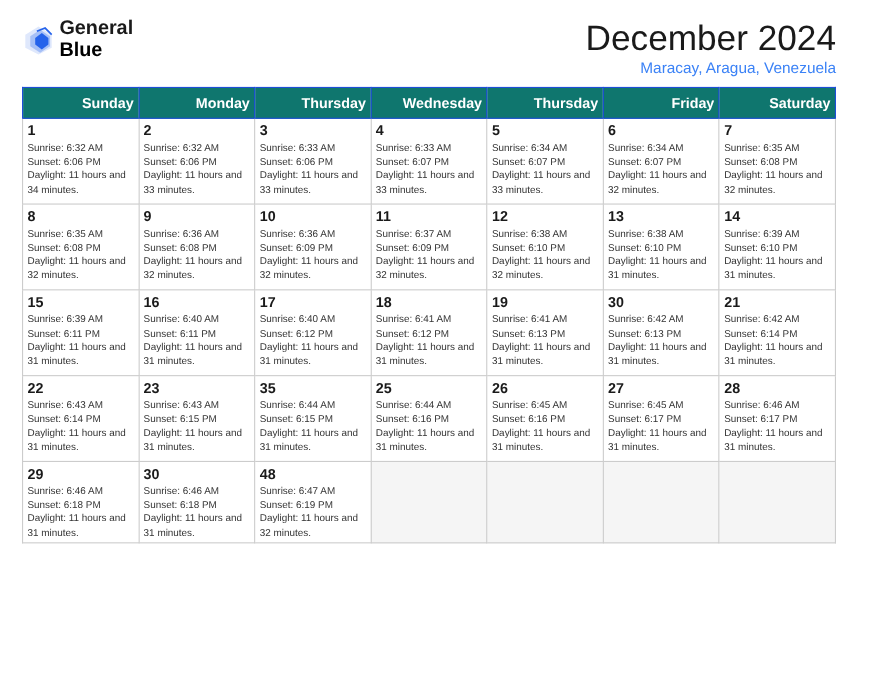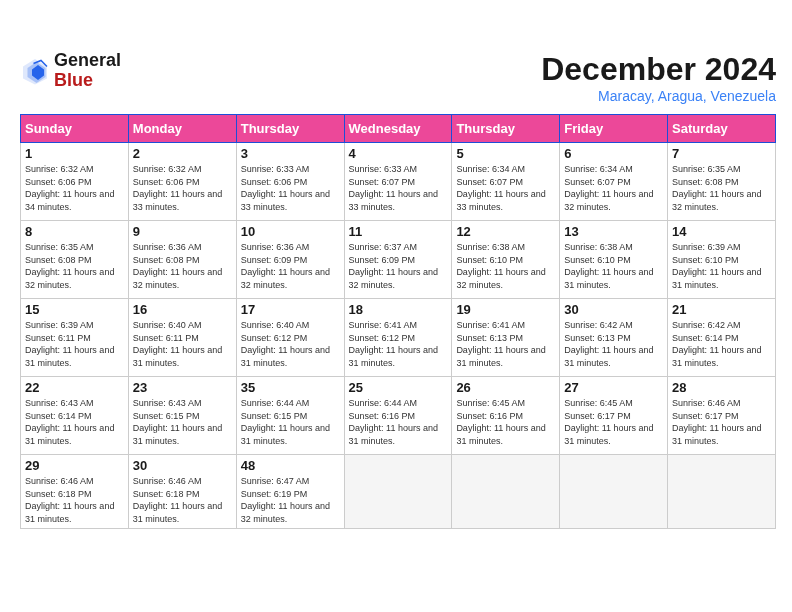--- a/index.html
+++ b/index.html
@@ -5,69 +5,68 @@
     * { margin: 0; padding: 0; box-sizing: border-box; }
     body {
       font-family: Arial, sans-serif;
       background: #fff;
       width: 792px;
       height: 612px;
       overflow: hidden;
     }
     .container {
       width: 792px;
-      padding: 16px 16px 10px 20px;
-      margin-top: 35px;
+      padding: 16px 32px 10px 20px;
     }
     .header {
       display: flex;
       align-items: flex-start;
       justify-content: space-between;
       margin-bottom: 10px;
     }
     .logo {
       display: flex;
       align-items: center;
       gap: 4px;
     }
     .logo-text {
       font-size: 18px;
       font-weight: bold;
       color: #1a1a1a;
       line-height: 1.1;
     }
     .logo-text .general { display: block; }
-    .logo-text .blue { color: #b91c1c; display: block; }
+    .logo-text .blue { color: #000000; display: block; }
     .logo-icon {
       width: 30px;
       height: 30px;
     }
     .title-block {
       text-align: right;
     }
     .month-year {
       font-size: 32px;
-      font-weight: bold;
+      font-weight: normal;
       color: #1a1a1a;
     }
     .location {
       font-size: 14px;
       color: #3b82f6;
     }
     table {
       width: 100%;
       border-collapse: collapse;
     }
     th {
-      background-color: #ec4899;
+      background-color: #0f766e;
       color: #fff;
       font-size: 13px;
       font-weight: bold;
       padding: 6px 4px;
-      text-align: left;
+      text-align: right;
       border: 1px solid #1d4ed8;
     }
     td {
       border: 1px solid #ccc;
       vertical-align: top;
       padding: 3px 4px;
       font-size: 9.5px;
       color: #222;
       height: 78px;
       width: calc(100% / 7);

